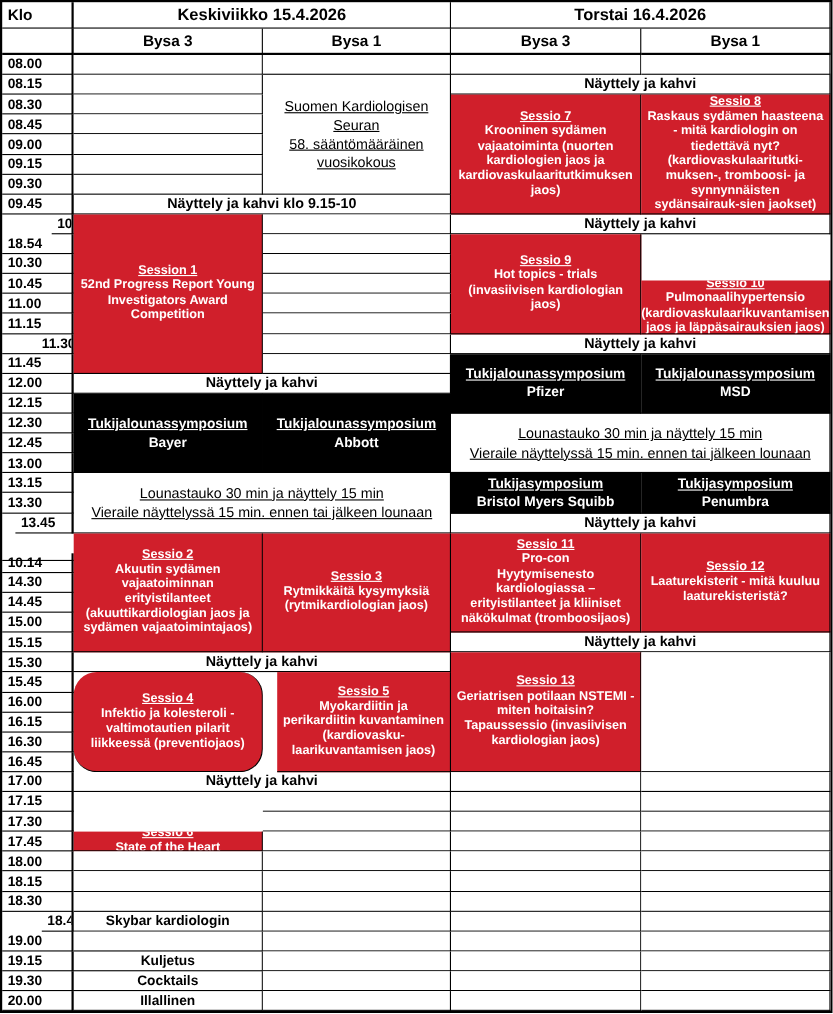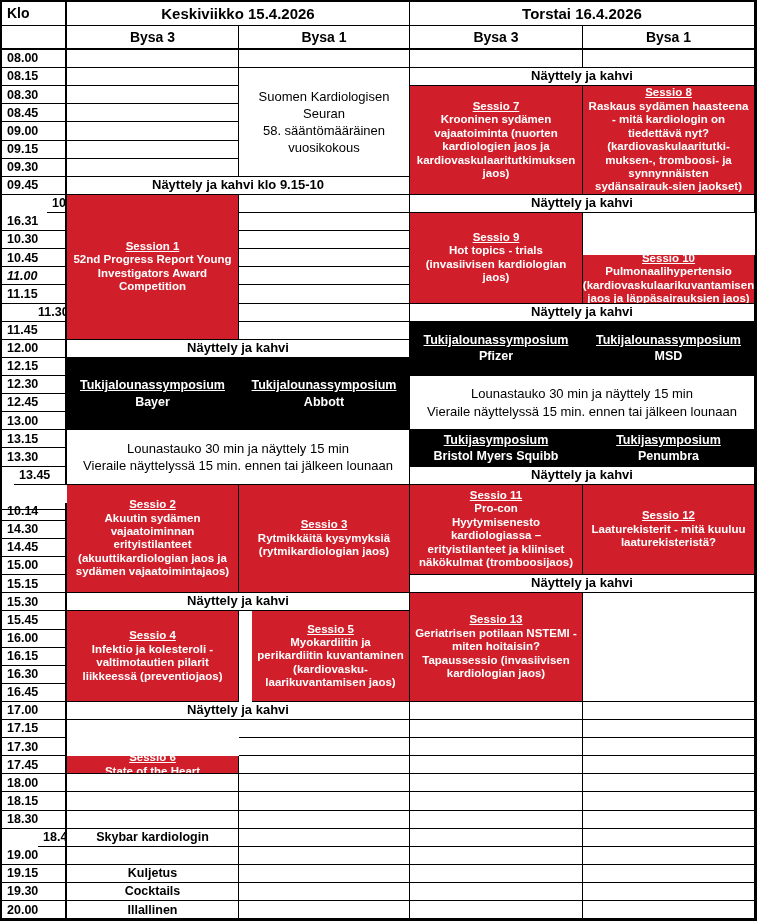--- a/index.html
+++ b/index.html
@@ -33,21 +33,21 @@
   }
   
   .block{color:#fff;font-weight:700;padding:2px 5px;}
   .session{background:var(--session-red,#d01f2b);font-size:11.5px;line-height:1.17;}
   .sponsor{background:var(--sponsor-black,#000);font-size:12.5px;line-height:1.3;}
   .block .title{text-decoration:underline;}
   .block .body{white-space:pre-line;}
   
   .brk{font-weight:700;font-size:13px;white-space:pre-line;}
   .label{font-weight:700;font-size:12.5px;}
-  .plain{font-size:13px;line-height:1.32;white-space:pre-line;padding:1px 4px;}
+  .plain{font-size:13px;line-height:1.32;white-space:pre-line;padding:1px 4px;text-decoration:underline;}
   .empty{background:#fff;}
 </style>
 </head>
 <body>
 
 
 
 <div class="grid" id="schedule-grid">
   <div class="cell h klo" style="grid-area:1/1/2/2">Klo</div>
   <div class="cell h sub" style="grid-area:2/1/3/2"></div>
@@ -59,24 +59,24 @@
   <div class="cell h room" style="grid-area:2/5/3/6">Bysa 1</div>
 <div class="cell time" style="grid-area: 3 / 1 / 4 / 2;">08.00</div>
     <div class="cell time" style="grid-area: 4 / 1 / 5 / 2;">08.15</div>
     <div class="cell time" style="grid-area: 5 / 1 / 6 / 2;">08.30</div>
     <div class="cell time" style="grid-area: 6 / 1 / 7 / 2;">08.45</div>
     <div class="cell time" style="grid-area: 7 / 1 / 8 / 2;">09.00</div>
     <div class="cell time" style="grid-area: 8 / 1 / 9 / 2;">09.15</div>
     <div class="cell time" style="grid-area: 9 / 1 / 10 / 2;">09.30</div>
     <div class="cell time" style="grid-area: 10 / 1 / 11 / 2;">09.45</div>
     <div class="cell time" style="grid-area: 11 / 1 / 12 / 2; margin-left: 45px;">10.00</div>
-    <div class="cell time" style="grid-area: 12 / 1 / 13 / 2;">16.31</div>
+    <div class="cell time" style="grid-area: 12 / 1 / 13 / 2;">18.54</div>
     <div class="cell time" style="grid-area: 13 / 1 / 14 / 2;">10.30</div>
     <div class="cell time" style="grid-area: 14 / 1 / 15 / 2;">10.45</div>
-    <div class="cell time" style="grid-area: 15 / 1 / 16 / 2; font-style: italic;">11.00</div>
+    <div class="cell time" style="grid-area: 15 / 1 / 16 / 2;">11.00</div>
     <div class="cell time" style="grid-area: 16 / 1 / 17 / 2;">11.15</div>
     <div class="cell time" style="grid-area: 17 / 1 / 18 / 2; padding-left: 36px;">11.30</div>
     <div class="cell time" style="grid-area: 18 / 1 / 19 / 2;">11.45</div>
     <div class="cell time" style="grid-area: 19 / 1 / 20 / 2;">12.00</div>
     <div class="cell time" style="grid-area: 20 / 1 / 21 / 2;">12.15</div>
     <div class="cell time" style="grid-area: 21 / 1 / 22 / 2;">12.30</div>
     <div class="cell time" style="grid-area: 22 / 1 / 23 / 2;">12.45</div>
     <div class="cell time" style="grid-area: 23 / 1 / 24 / 2;">13.00</div>
     <div class="cell time" style="grid-area: 24 / 1 / 25 / 2;">13.15</div>
     <div class="cell time" style="grid-area: 25 / 1 / 26 / 2;">13.30</div>
@@ -126,21 +126,21 @@
 Vieraile näyttelyssä 15 min. ennen tai jälkeen lounaan</div>
     <div class="cell block session" style="grid-area: 27 / 2 / 33 / 3;">
       <div class="title">Sessio 2</div>
       <div class="body">Akuutin sydämen vajaatoiminnan erityistilanteet (akuuttikardiologian jaos ja sydämen vajaatoimintajaos)</div>
     </div>
     <div class="cell block session" style="grid-area: 27 / 3 / 33 / 4;">
       <div class="title">Sessio 3</div>
       <div class="body">Rytmikkäitä kysymyksiä (rytmikardiologian jaos)</div>
     </div>
     <div class="cell brk" style="grid-area: 33 / 2 / 34 / 4;">Näyttely ja kahvi</div>
-    <div class="cell block session" style="grid-area: 34 / 2 / 39 / 3;">
+    <div class="cell block session" style="grid-area: 34 / 2 / 39 / 3; border-radius: 21px;">
       <div class="title">Sessio 4</div>
       <div class="body">Infektio ja kolesteroli - valtimotautien pilarit liikkeessä (preventiojaos)</div>
     </div>
     <div class="cell block session" style="grid-area: 34 / 3 / 39 / 4; margin-left: 13px;">
       <div class="title">Sessio 5</div>
       <div class="body">Myokardiitin ja perikardiitin kuvantaminen (kardiovasku-laarikuvantamisen jaos)</div>
     </div>
     <div class="cell brk" style="grid-area: 39 / 2 / 40 / 4;">Näyttely ja kahvi</div>
     <div class="cell block session" style="grid-area: 40 / 2 / 43 / 3; margin-top: 36px;">
       <div class="title">Sessio 6</div>

